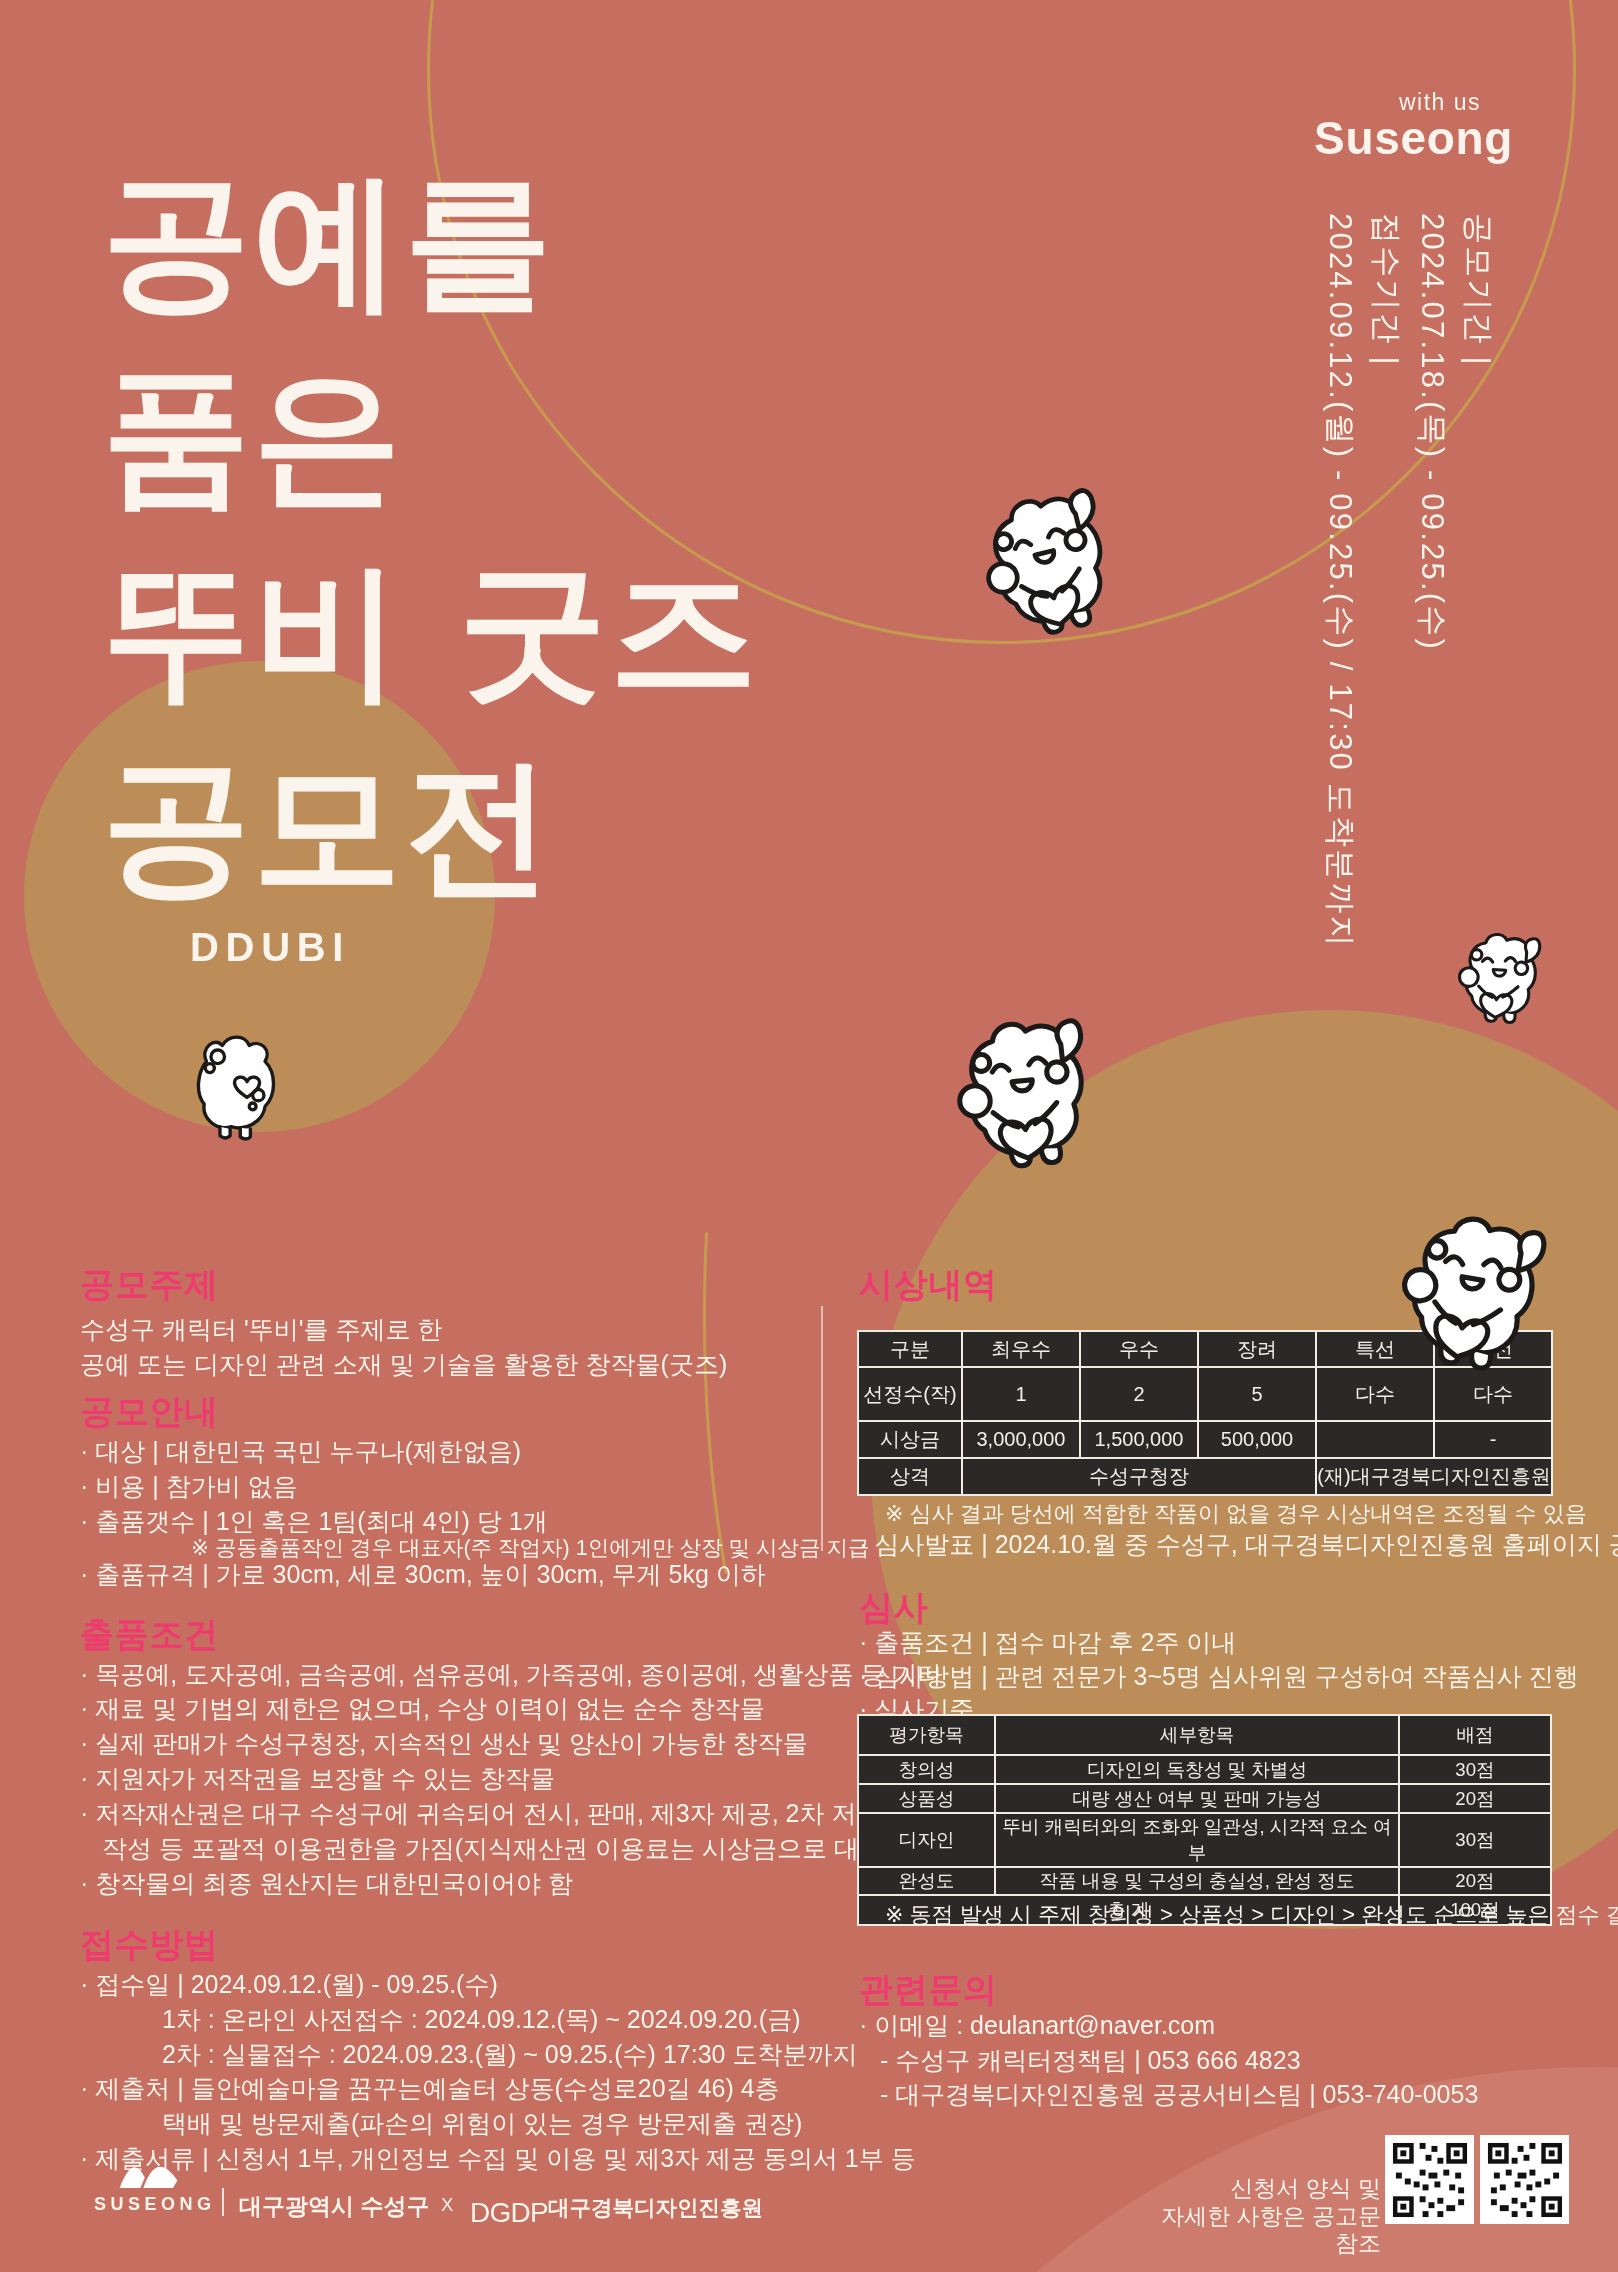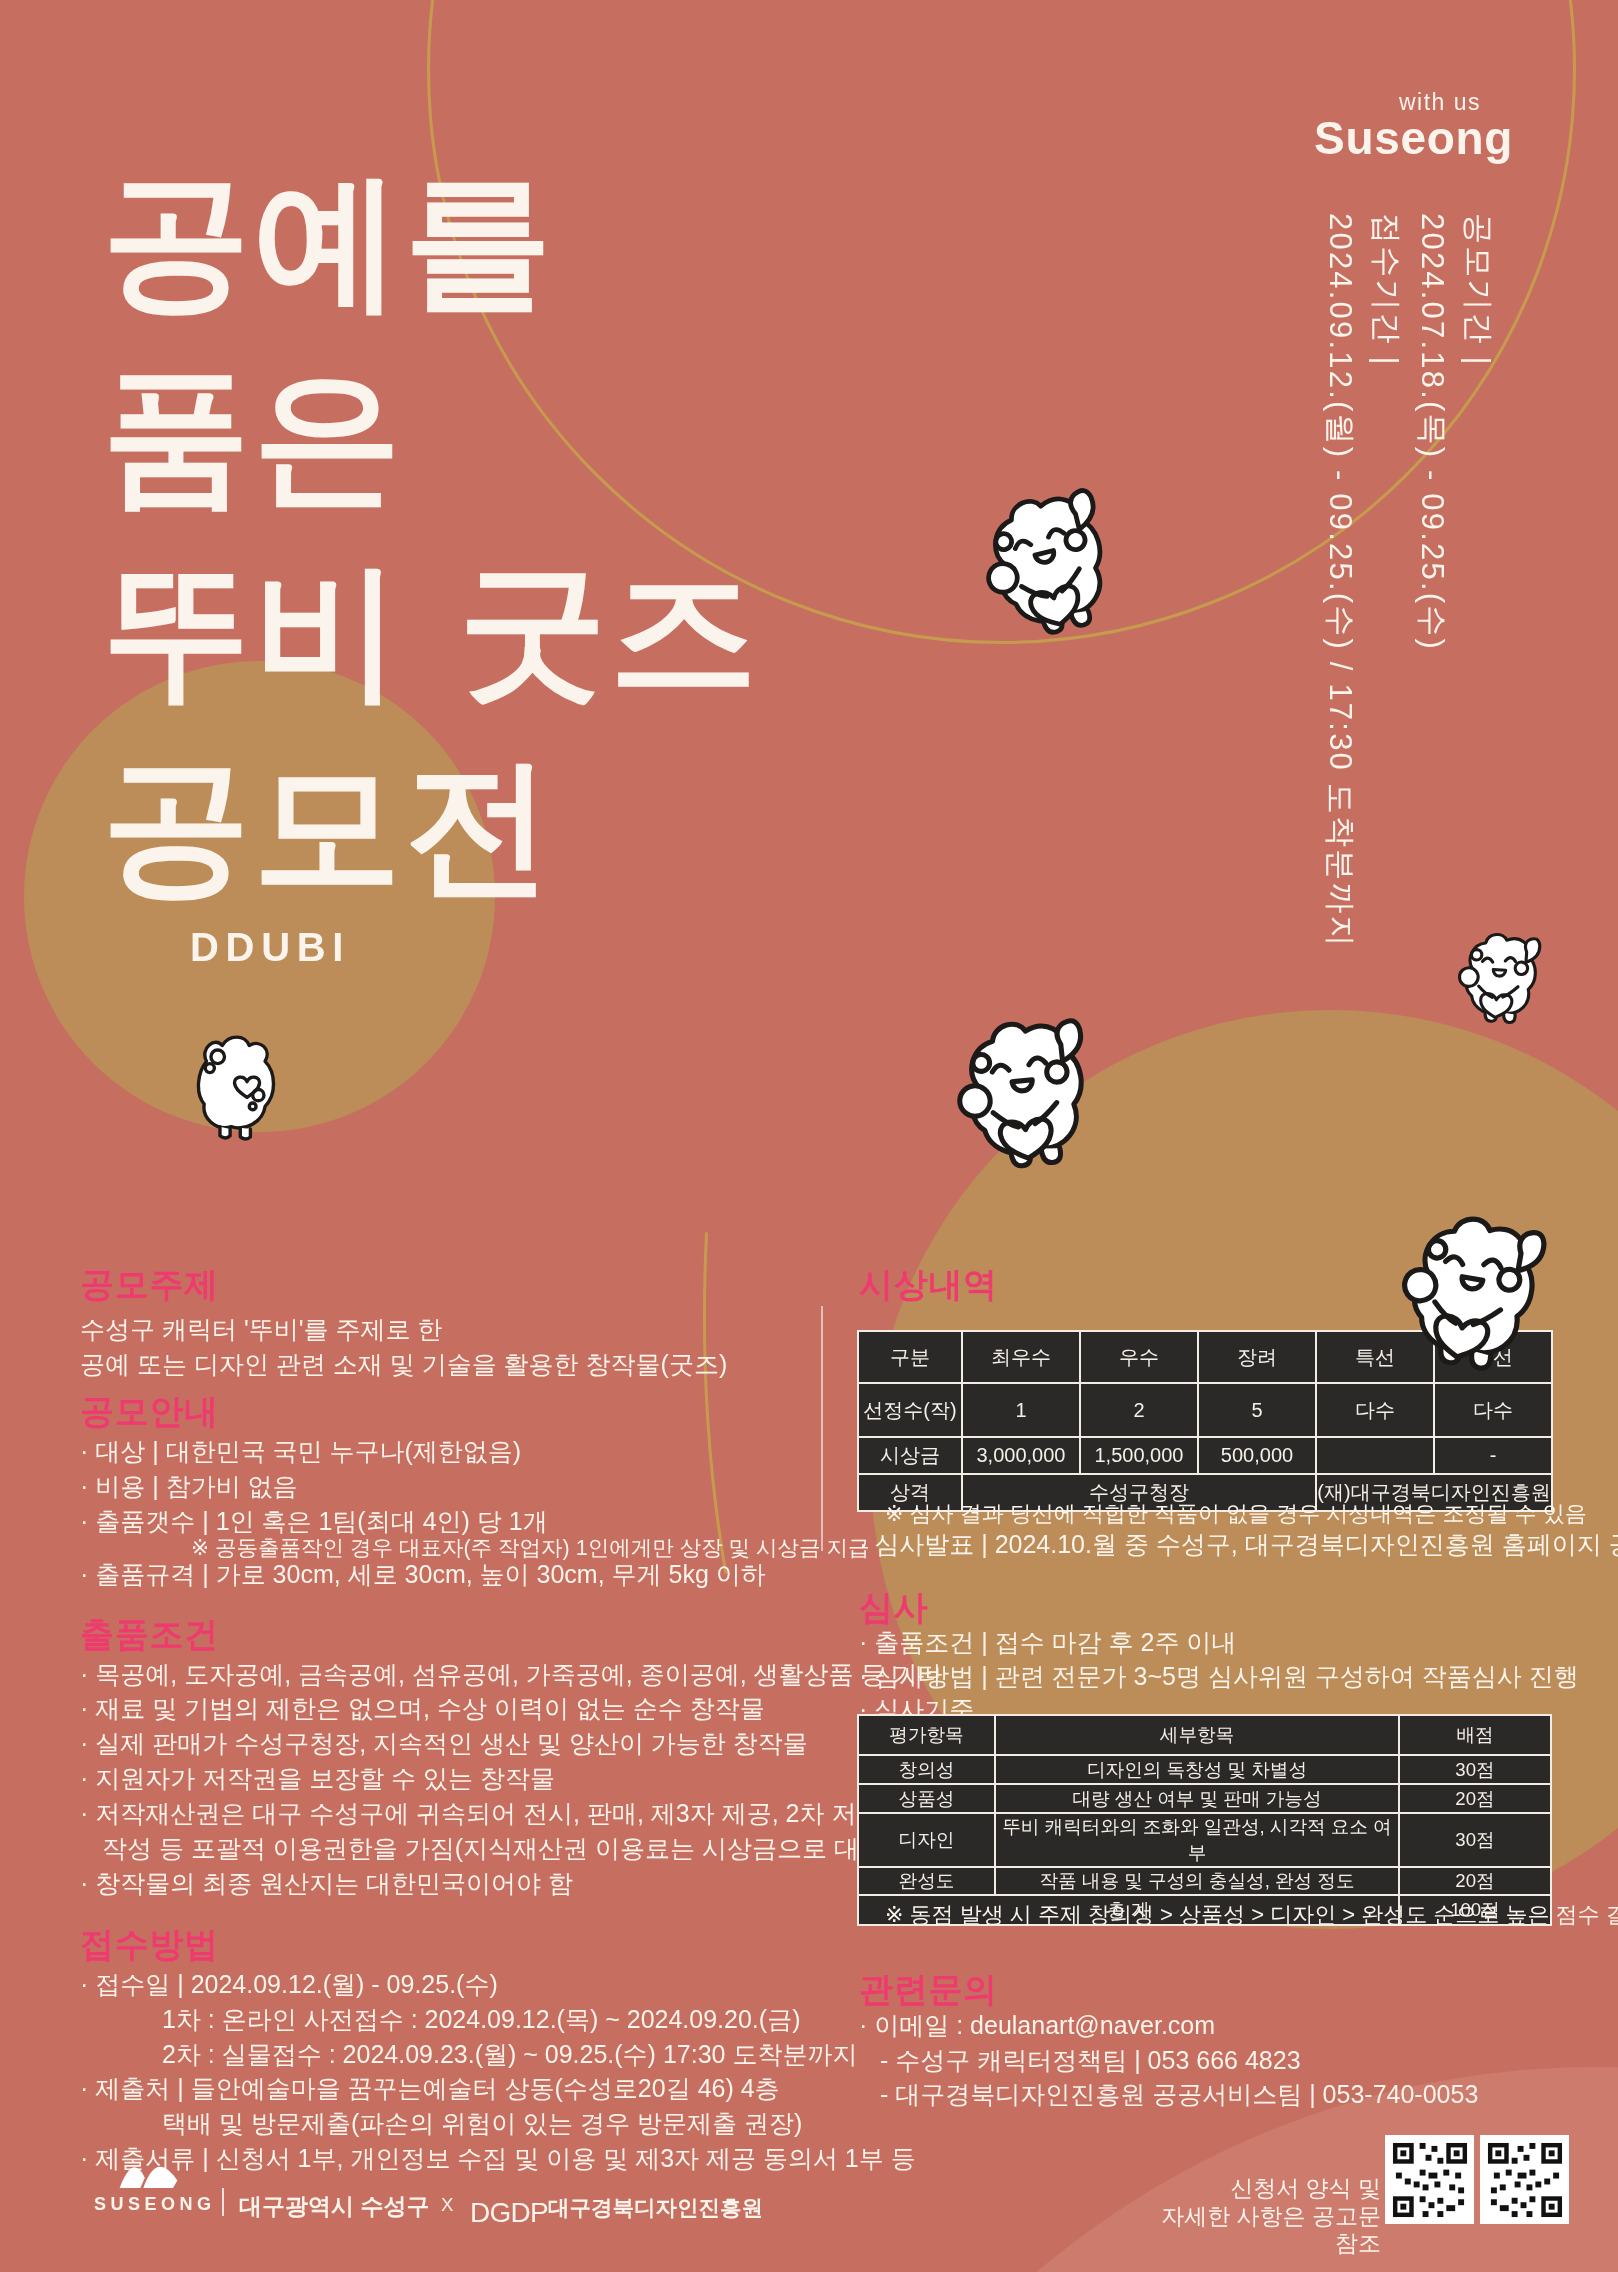--- a/index.html
+++ b/index.html
@@ -194,21 +194,21 @@
   <table class="tbl" id="awards-table">
     <colgroup>
         <col style="width:104px">
         <col style="width:118px">
         <col style="width:118px">
         <col style="width:118px">
         <col style="width:118px">
         <col style="width:118px">
       </colgroup>
     <tbody>
-        <tr style="height:52px">
+        <tr style="height:36px">
       <th>구분</th>
       <th>최우수</th>
       <th>우수</th>
       <th>장려</th>
       <th>특선</th>
       <th>입선</th>
     </tr>
     <tr style="height:54px">
       <td>선정수(작)</td>
       <td>1</td>

